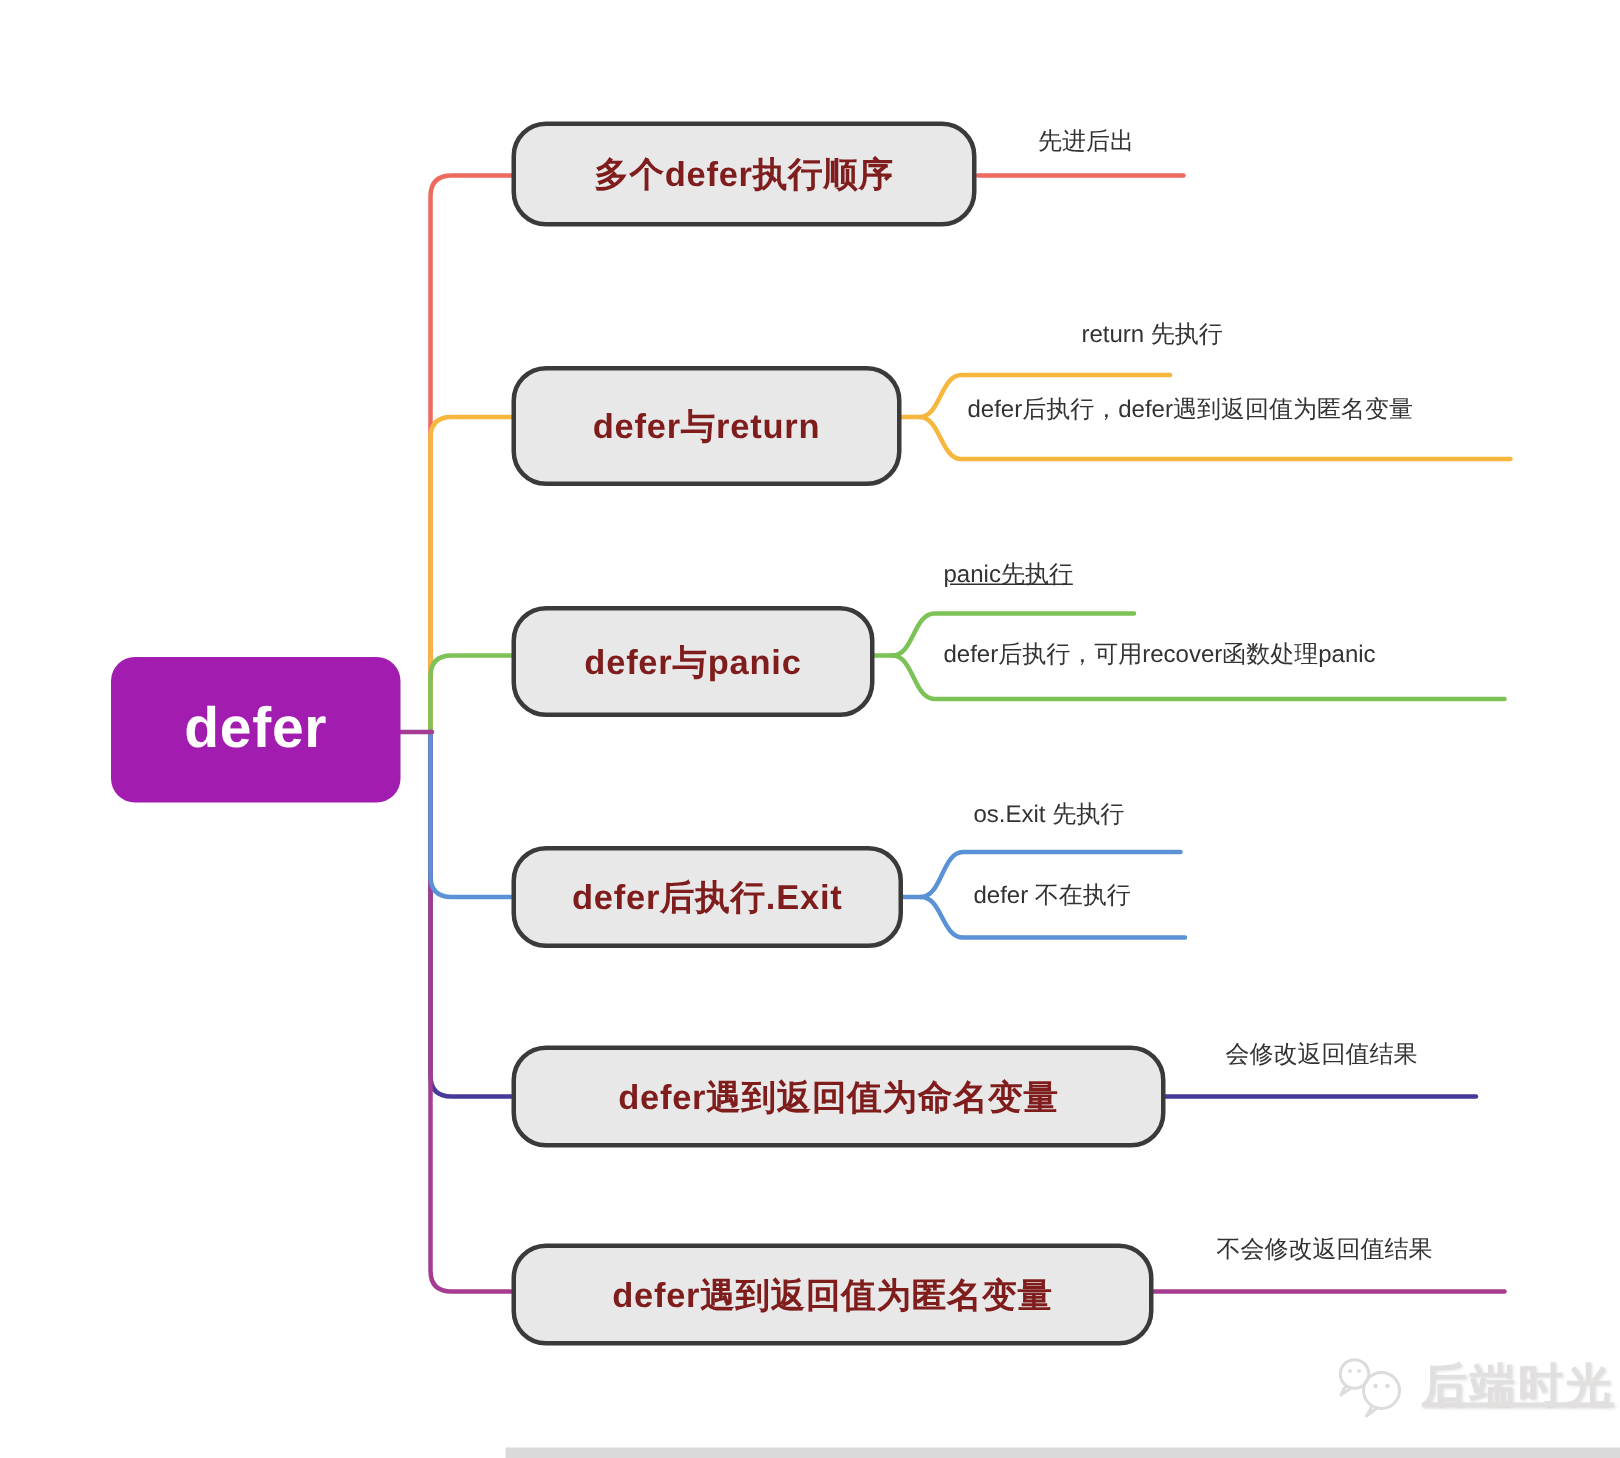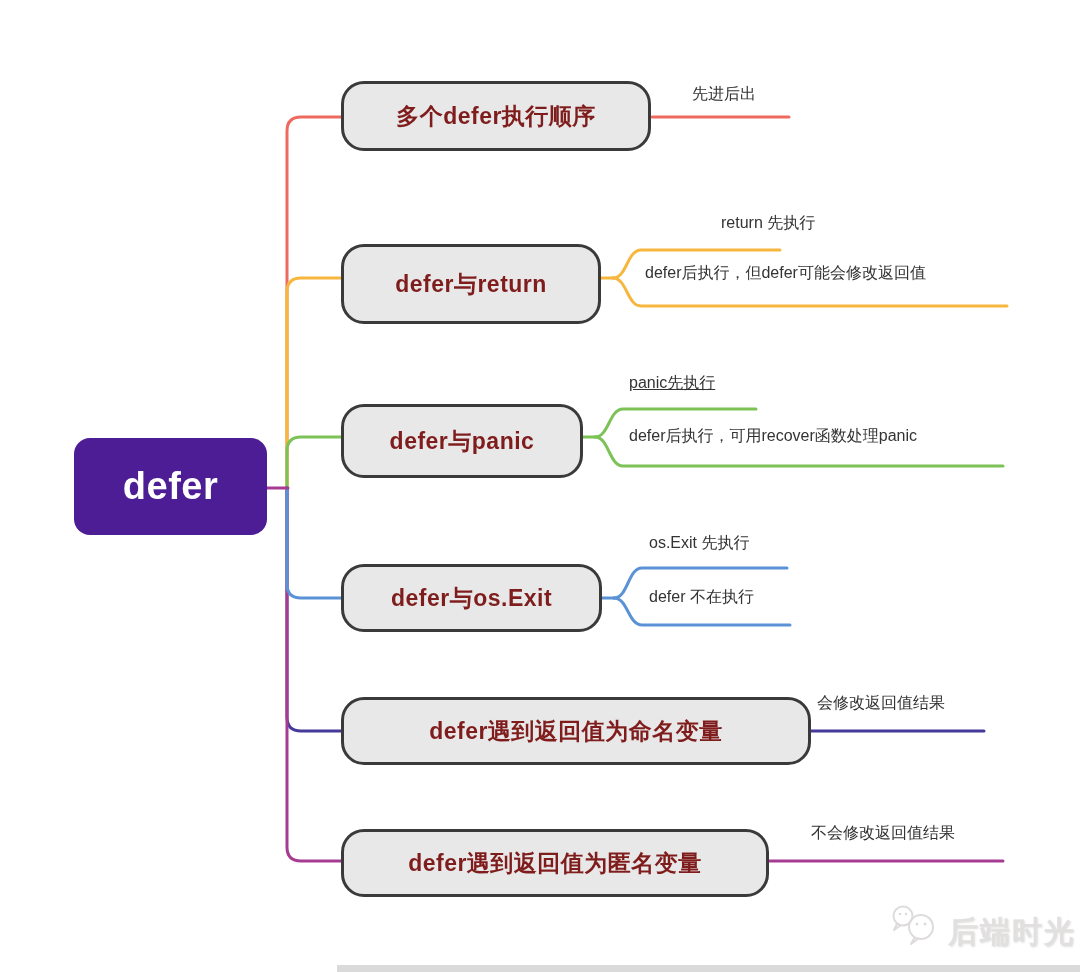--- a/index.html
+++ b/index.html
@@ -17,22 +17,23 @@
   }
   .topic{
     position:absolute;background:#e9e8e9;border:3.5px solid #3a3a3a;border-radius:23px;
     display:flex;align-items:center;justify-content:center;box-sizing:border-box;
     font-size:23px;font-weight:700;color:#7f1d1d;letter-spacing:0.5px;white-space:nowrap;
   }
   .leaf{
     position:absolute;font-size:16px;font-weight:500;color:#333333;white-space:nowrap;
   }
   .watermark{
-    position:absolute;left:888px;top:903px;display:flex;align-items:flex-end;gap:8px;
+    position:absolute;left:888px;top:903px;display:flex;align-items:flex-start;gap:8px;
     color:#e2dfdf;
+    text-decoration:underline;
   }
   .watermark .wm-text{
     font-size:30px;font-weight:700;letter-spacing:2px;
     text-shadow:1px 1px 2px rgba(160,160,160,0.35);
   }
   .bottom-strip{
     position:absolute;left:337px;top:965px;width:743px;height:7px;background:#dadada;
   }
 </style>
 </head>
@@ -61,32 +62,32 @@
     <path d="M595 437 C609 437 609 466 623 466 H1003" stroke="#7cc257"></path>
 
     <path d="M602 598 H614" stroke="#5b92d6"></path>
     <path d="M614 598 C628 598 628 568 642 568 H787" stroke="#5b92d6"></path>
     <path d="M614 598 C628 598 628 625 642 625 H790" stroke="#5b92d6"></path>
 
     <path d="M771 731 H984" stroke="#45399a"></path>
     <path d="M769 861 H1003" stroke="#a53c92"></path>
   </svg>
 
-  <div class="center" style="background: #4c1d95;">defer</div>
+  <div class="center" style="background: #a21caf;">defer</div>
 
   <div class="topic" style="left:341px;top:81px;width:310px;height:70px;">多个defer执行顺序</div>
   <div class="topic" style="left:341px;top:244px;width:260px;height:80px;">defer与return</div>
   <div class="topic" style="left:341px;top:404px;width:242px;height:74px;">defer与panic</div>
-  <div class="topic" style="left:341px;top:564px;width:261px;height:68px;">defer与os.Exit</div>
-  <div class="topic" style="left:341px;top:697px;width:470px;height:68px;">defer遇到返回值为命名变量</div>
+  <div class="topic" style="left:341px;top:564px;width:261px;height:68px;">defer后执行.Exit</div>
+  <div class="topic" style="left:341px;top:697px;width:436px;height:68px;">defer遇到返回值为命名变量</div>
   <div class="topic" style="left:341px;top:829px;width:428px;height:68px;">defer遇到返回值为匿名变量</div>
 
   <div class="leaf" style="left:692px;top:84px;">先进后出</div>
   <div class="leaf" style="left:677px;top:213px;margin-left:44px;">return 先执行</div>
-  <div class="leaf" style="left:645px;top:263px;">defer后执行，但defer可能会修改返回值</div>
+  <div class="leaf" style="left:645px;top:263px;">defer后执行，defer遇到返回值为匿名变量</div>
   <div class="leaf" style="left:629px;top:373px;text-decoration:underline;">panic先执行</div>
   <div class="leaf" style="left:629px;top:426px;">defer后执行，可用recover函数处理panic</div>
   <div class="leaf" style="left:649px;top:533px;">os.Exit 先执行</div>
   <div class="leaf" style="left:649px;top:587px;">defer 不在执行</div>
   <div class="leaf" style="left:811px;top:823px;">不会修改返回值结果</div>
   <div class="leaf" style="left:817px;top:693px;">会修改返回值结果</div>
 
   <div class="watermark">
     <span>
       <svg width="52" height="46" viewBox="0 0 52 46" fill="none" stroke="#dedbdb" stroke-width="2">

